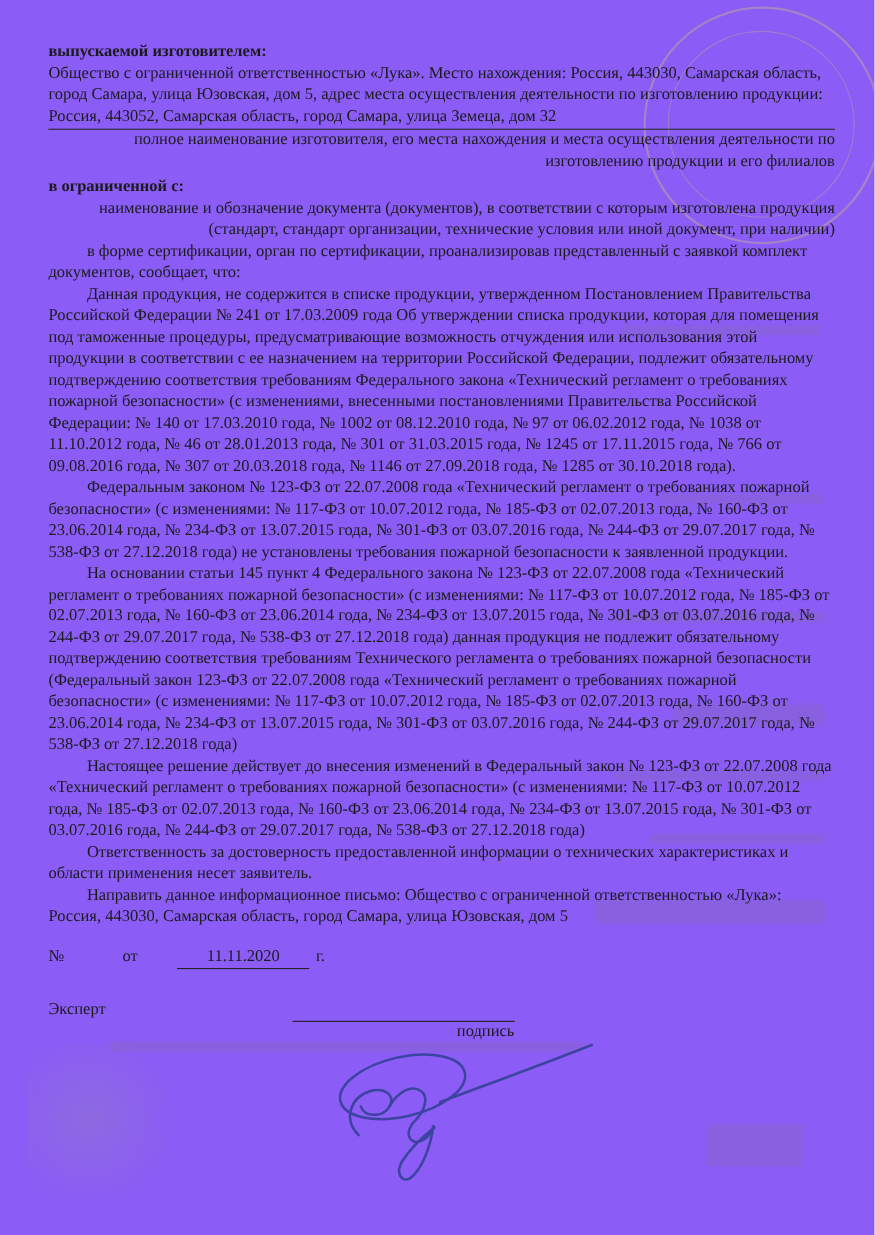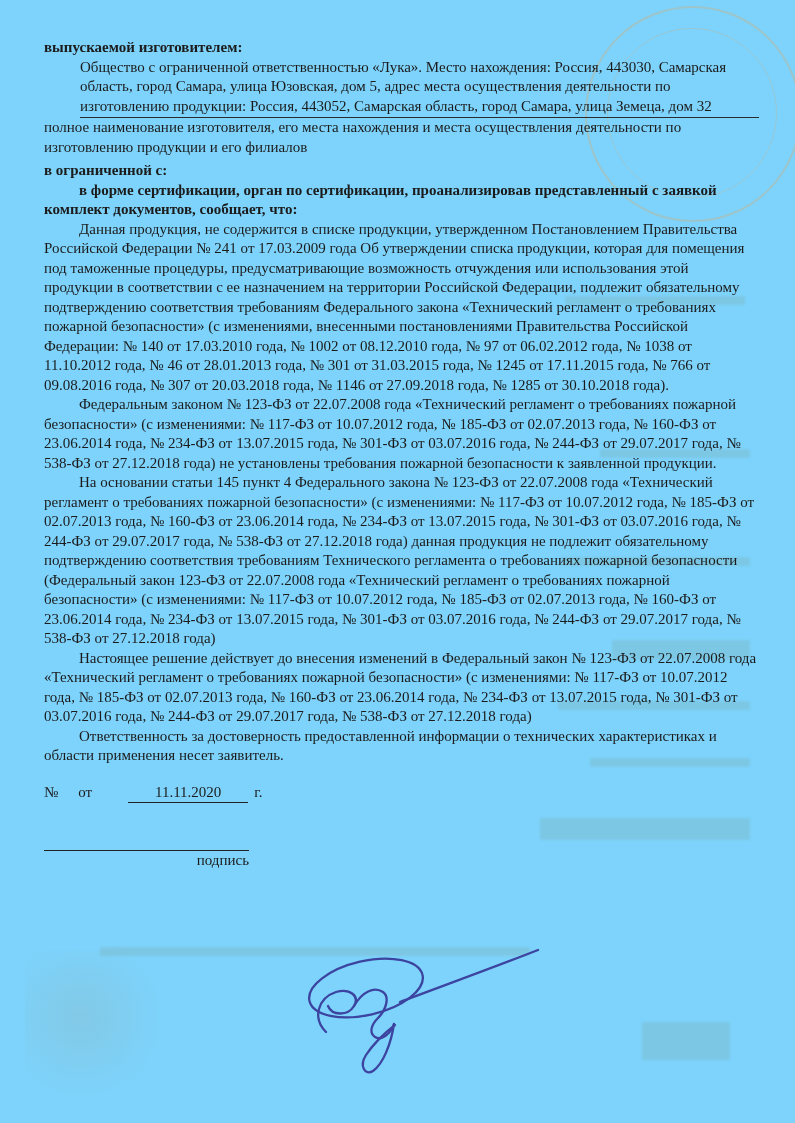--- a/index.html
+++ b/index.html
@@ -1,56 +1,55 @@
 <!DOCTYPE html>
 <html lang="ru"><head>
 <meta charset="utf-8">
 <style>
   html, body { margin: 0; padding: 0; background: #ffffff; }
   .page {
     position: relative;
     width: 795px;
     height: 1123px;
-    background: #7dd3fc;
+    background: #8b5cf6;
     overflow: hidden;
     font-family: "Liberation Serif", "DejaVu Serif", serif;
     font-size: 15px;
     line-height: 19.5px;
     color: #1b1b1b;
     box-sizing: border-box;
     padding: 38px 36px 0 44px;
   }
   .content { position: relative; z-index: 2; }
   .bold-label { font-weight: bold; }
   .underl {
     border-bottom: 1.4px solid #2b2b2b;
     padding-bottom: 1px;
-    margin-left: 36px;
   }
-  .caption { text-align: left; }
+  .caption { text-align: right; }
   p.para { margin: 0; text-indent: 35px; }
   .heading {
-    font-weight: bold;
+    font-weight: normal;
     margin: 20px 0 0 0;
     text-indent: 0;
   }
   .accordance-label { margin-top: 4px; }
   .basis { margin-top: 28px; text-indent: 0; }
   .num-row {
     margin-top: 17px;
     display: flex;
     align-items: baseline;
   }
   .blank {
     border-bottom: 1.2px solid #222;
     text-align: center;
     display: inline-block;
   }
   .blank-number { width: 192px; margin-left: 22px; }
-  .from-label { margin-left: 20px; }
+  .from-label { margin-left: 53px; }
   .blank-date { width: 120px; margin-left: 36px; }
   .year-suffix { margin-left: 6px; }
   .sign-row {
     margin-top: 28px;
     display: flex;
     align-items: flex-end;
   }
   .expert-label { width: 226px; margin-bottom: 20px; }
   .sig-cell { width: 205px; }
   .fio-cell { width: 268px; margin-left: 28px; }
@@ -118,38 +117,41 @@
   <div class="content">
 
     <div>
       <div class="bold-label">выпускаемой изготовителем:</div>
       <div class="underl">Общество с ограниченной ответственностью «Лука». Место нахождения: Россия, 443030, Самарская область, город Самара, улица Юзовская, дом 5, адрес места осуществления деятельности по изготовлению продукции: Россия, 443052, Самарская область, город Самара, улица Земеца, дом 32</div>
       <div class="caption">полное наименование изготовителя, его места нахождения и места осуществления деятельности по изготовлению продукции и его филиалов</div>
     </div>
 
     <div>
       <div class="bold-label accordance-label">в ограниченной с:</div>
+      <div class="caption">наименование и обозначение документа (документов), в соответствии с которым изготовлена продукция (стандарт, стандарт организации, технические условия или иной документ, при наличии)</div>
     </div>
 
     <p class="para heading">в форме сертификации, орган по сертификации, проанализировав представленный с заявкой комплект документов, сообщает, что:</p>
     <p class="para">Данная продукция, не содержится в списке продукции, утвержденном Постановлением Правительства Российской Федерации № 241 от 17.03.2009 года Об утверждении списка продукции, которая для помещения под таможенные процедуры, предусматривающие возможность отчуждения или использования этой продукции в соответствии с ее назначением на территории Российской Федерации, подлежит обязательному подтверждению соответствия требованиям Федерального закона «Технический регламент о требованиях пожарной безопасности» (с изменениями, внесенными постановлениями Правительства Российской Федерации: № 140 от 17.03.2010 года, № 1002 от 08.12.2010 года, № 97 от 06.02.2012 года, № 1038 от 11.10.2012 года, № 46 от 28.01.2013 года, № 301 от 31.03.2015 года, № 1245 от 17.11.2015 года, № 766 от 09.08.2016 года, № 307 от 20.03.2018 года, № 1146 от 27.09.2018 года, № 1285 от 30.10.2018 года).</p>
     <p class="para">Федеральным законом № 123-ФЗ от 22.07.2008 года «Технический регламент о требованиях пожарной безопасности» (с изменениями: № 117-ФЗ от 10.07.2012 года, № 185-ФЗ от 02.07.2013 года, № 160-ФЗ от 23.06.2014 года, № 234-ФЗ от 13.07.2015 года, № 301-ФЗ от 03.07.2016 года, № 244-ФЗ от 29.07.2017 года, № 538-ФЗ от 27.12.2018 года) не установлены требования пожарной безопасности к заявленной продукции.</p>
     <p class="para">На основании статьи 145 пункт 4 Федерального закона № 123-ФЗ от 22.07.2008 года «Технический регламент о требованиях пожарной безопасности» (с изменениями: № 117-ФЗ от 10.07.2012 года, № 185-ФЗ от 02.07.2013 года, № 160-ФЗ от 23.06.2014 года, № 234-ФЗ от 13.07.2015 года, № 301-ФЗ от 03.07.2016 года, № 244-ФЗ от 29.07.2017 года, № 538-ФЗ от 27.12.2018 года) данная продукция не подлежит обязательному подтверждению соответствия требованиям Технического регламента о требованиях пожарной безопасности (Федеральный закон 123-ФЗ от 22.07.2008 года «Технический регламент о требованиях пожарной безопасности» (с изменениями: № 117-ФЗ от 10.07.2012 года, № 185-ФЗ от 02.07.2013 года, № 160-ФЗ от 23.06.2014 года, № 234-ФЗ от 13.07.2015 года, № 301-ФЗ от 03.07.2016 года, № 244-ФЗ от 29.07.2017 года, № 538-ФЗ от 27.12.2018 года)</p>
     <p class="para">Настоящее решение действует до внесения изменений в Федеральный закон № 123-ФЗ от 22.07.2008 года «Технический регламент о требованиях пожарной безопасности» (с изменениями: № 117-ФЗ от 10.07.2012 года, № 185-ФЗ от 02.07.2013 года, № 160-ФЗ от 23.06.2014 года, № 234-ФЗ от 13.07.2015 года, № 301-ФЗ от 03.07.2016 года, № 244-ФЗ от 29.07.2017 года, № 538-ФЗ от 27.12.2018 года)</p>
     <p class="para">Ответственность за достоверность предоставленной информации о технических характеристиках и области применения несет заявитель.</p>
+    <p class="para">Направить данное информационное письмо: Общество с ограниченной ответственностью «Лука»: Россия, 443030, Самарская область, город Самара, улица Юзовская, дом 5</p>
 
 
     <div class="num-row">
       <span>№</span>
       <span class="from-label">от</span>
       <span class="blank blank-date">11.11.2020</span>
       <span class="year-suffix">г.</span>
     </div>
 
     <div class="sign-row">
+      <span class="expert-label">Эксперт</span>
       <div class="sig-cell">
         <div class="cell-line"></div>
         <div class="cell-cap">подпись</div>
       </div>
       <div class="fio-cell">
       </div>
     </div>
 
   </div>
 

